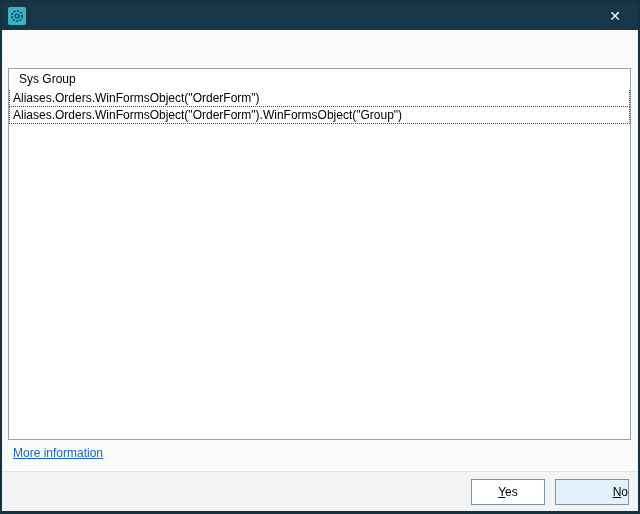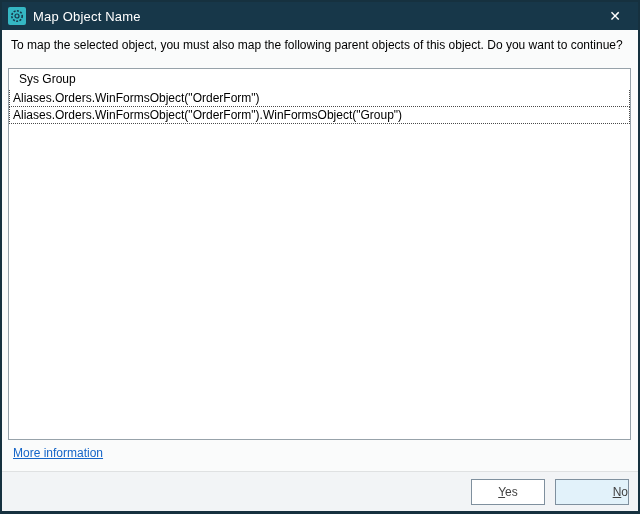--- a/index.html
+++ b/index.html
@@ -80,48 +80,46 @@
   
   .footer {
     position: absolute; left: 0; right: 0; top: 470px; bottom: 0;
     background: #f2f4f6;
     display: flex; align-items: center; justify-content: flex-end;
     gap: 10px; padding-right: 9px;
   }
   .btn {
     width: 74px; height: 26px;
     font-family: "Liberation Sans", "DejaVu Sans", sans-serif;
-    font-size: 12px; color: #404040;
+    font-size: 12px; color: #000000;
     border: 1px solid #7f909e;
     background: #ffffff;
     padding: 0;
   }
   .btn.no { background: #e2f2fa; text-align: right; }
   .accel { text-decoration: underline; }
 </style>
 </head>
 <body>
 
 <div class="window">
 
   <div class="titlebar">
     <span class="app-icon">
       <svg width="18" height="18" viewBox="0 0 18 18">
         <rect width="18" height="18" rx="2" fill="#35b7c3"></rect>
         <circle cx="9" cy="9" r="5.2" fill="none" stroke="#17374a" stroke-width="1.6" stroke-dasharray="2 1.4"></circle>
         <circle cx="9" cy="9" r="2" fill="none" stroke="#17374a" stroke-width="1.2"></circle>
       </svg>
     </span>
-    <span class="title">Map Object Name</span>
     <span class="close">
       <span>✕</span>
     </span>
   </div>
 
-  <div class="message">To map the selected object, you must also map the following parent objects of this object. Do you want to continue?</div>
 
   <div class="listbox">
     <div class="list-header">Sys Group</div>
     <div class="row">Aliases.Orders.WinFormsObject("OrderForm")</div>
     <div class="row">Aliases.Orders.WinFormsObject("OrderForm").WinFormsObject("Group")</div>
   </div>
 
   <a class="link">More information</a>
 
   <div class="separator"></div>

